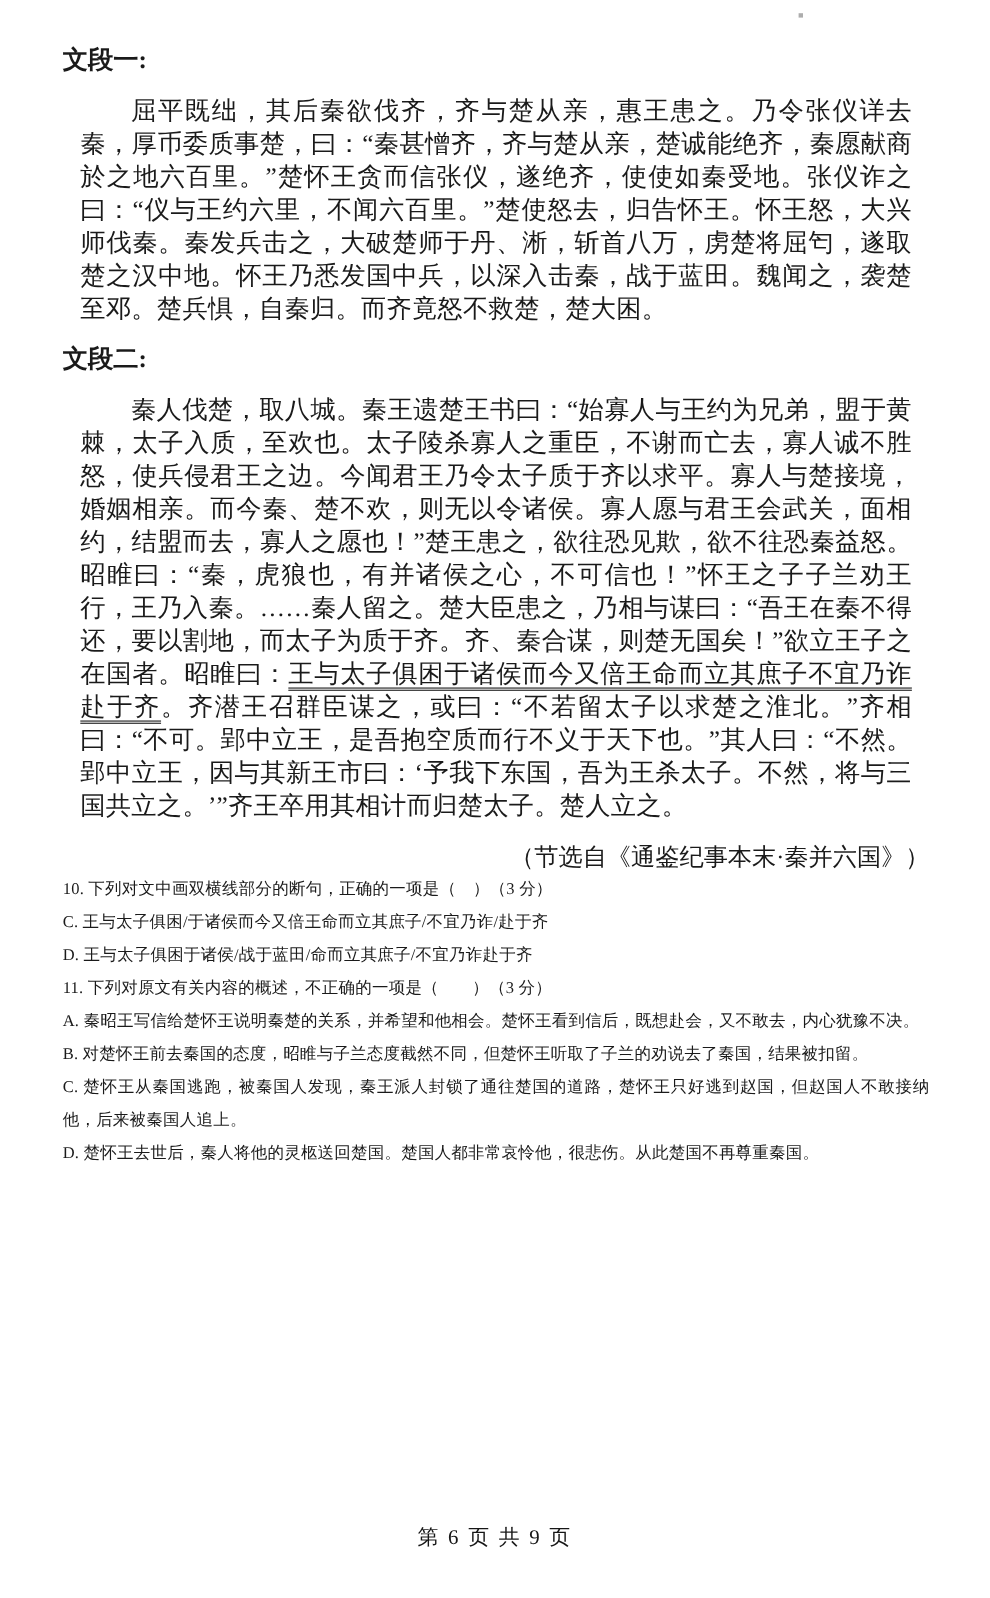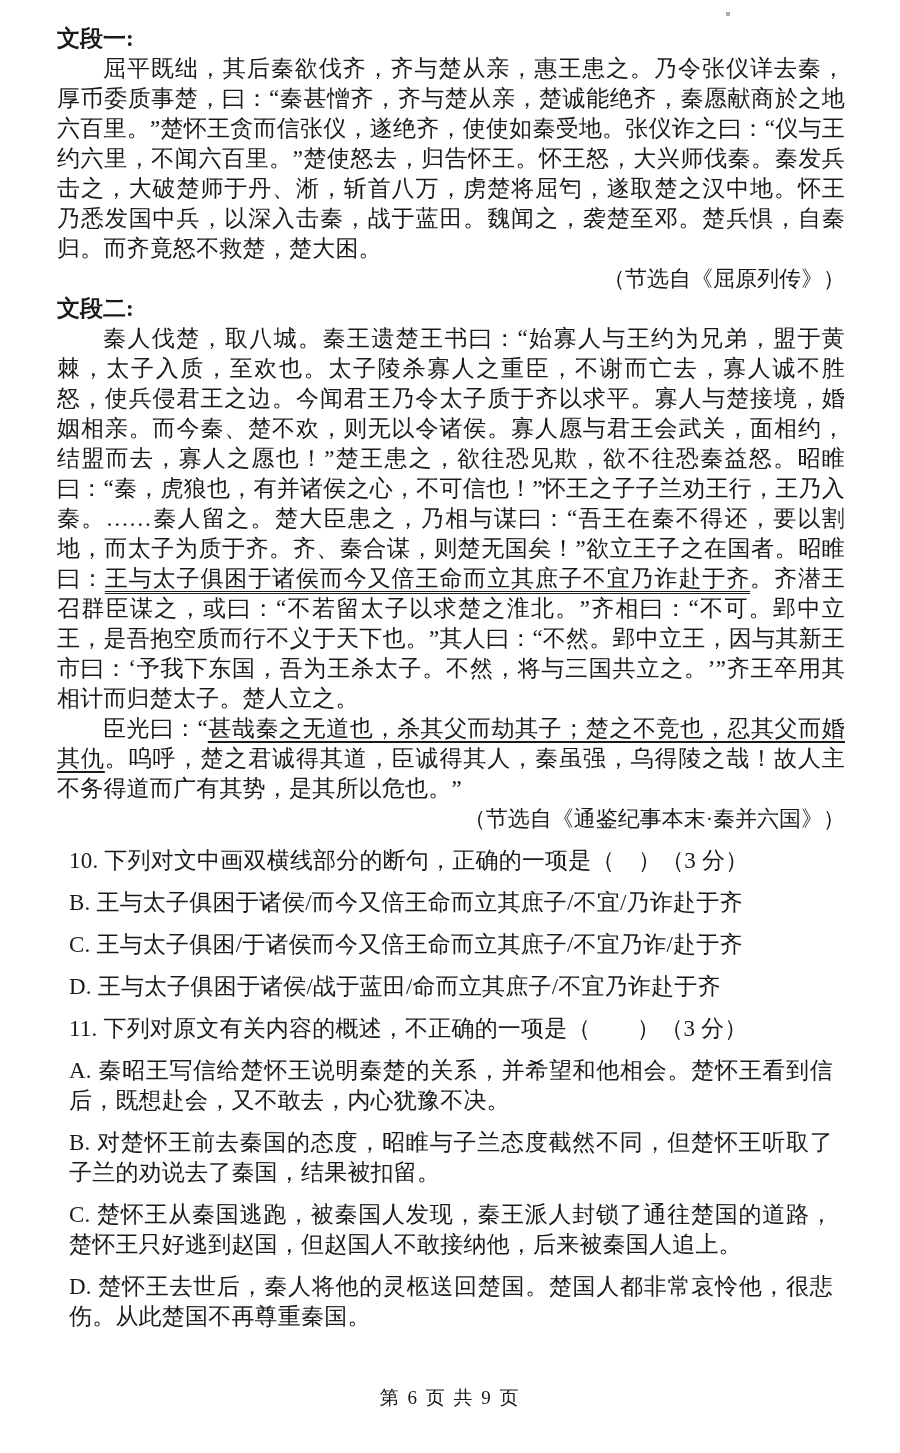--- a/index.html
+++ b/index.html
@@ -9,46 +9,46 @@
   }
   body {
     width: 900px;
     height: 1453px;
     position: relative;
     overflow: hidden;
     color: #1a1a1a;
     font-family: "Liberation Serif", "DejaVu Serif", serif;
   }
   .content {
-    padding: 24px 55px 0 57px;
+    padding: 40px 55px 0 57px;
   }
   .plabel {
     font-weight: bold;
     font-size: 23px;
     line-height: 30px;
     margin: 0;
   }
   .para {
-    margin: 0;
+    margin: 16px;
     font-size: 23px;
     line-height: 30px;
     text-align: justify;
     text-indent: 2em;
     letter-spacing: 0.2px;
   }
   .source {
     margin: 0;
     font-size: 22px;
     line-height: 30px;
     text-align: right;
     text-indent: 0;
   }
   .q {
-    margin: 12px;
-    font-size: 23px;
+    margin: 0;
+    font-size: 15px;
     line-height: 30px;
     text-align: justify;
     text-indent: 0;
     letter-spacing: 0.2px;
   }
   .u-double {
     text-decoration-line: underline;
     text-decoration-style: double;
     text-decoration-thickness: 1px;
     text-underline-offset: 5px;
@@ -83,33 +83,30 @@
 <body>
 
 <div class="scan-dot"></div>
 
 <div class="content">
 
   <p class="plabel">文段一:</p>
 
   <p class="para"><span>屈平既绌，其后秦欲伐齐，齐与楚从亲，惠王患之。乃令张仪详去秦，厚币委质事楚，曰：“秦甚憎齐，齐与楚从亲，楚诚能绝齐，秦愿献商於之地六百里。”楚怀王贪而信张仪，遂绝齐，使使如秦受地。张仪诈之曰：“仪与王约六里，不闻六百里。”楚使怒去，归告怀王。怀王怒，大兴师伐秦。秦发兵击之，大破楚师于丹、淅，斩首八万，虏楚将屈匄，遂取楚之汉中地。怀王乃悉发国中兵，以深入击秦，战于蓝田。魏闻之，袭楚至邓。楚兵惧，自秦归。而齐竟怒不救楚，楚大困。</span></p>
 
-  <p class="source">（节选自《屈原列传》）</p>
 
   <p class="plabel">文段二:</p>
 
   <p class="para"><span>秦人伐楚，取八城。秦王遗楚王书曰：“始寡人与王约为兄弟，盟于黄棘，太子入质，至欢也。太子陵杀寡人之重臣，不谢而亡去，寡人诚不胜怒，使兵侵君王之边。今闻君王乃令太子质于齐以求平。寡人与楚接境，婚姻相亲。而今秦、楚不欢，则无以令诸侯。寡人愿与君王会武关，面相约，结盟而去，寡人之愿也！”楚王患之，欲往恐见欺，欲不往恐秦益怒。昭睢曰：“秦，虎狼也，有并诸侯之心，不可信也！”怀王之子子兰劝王行，王乃入秦。……秦人留之。楚大臣患之，乃相与谋曰：“吾王在秦不得还，要以割地，而太子为质于齐。齐、秦合谋，则楚无国矣！”欲立王子之在国者。昭睢曰：</span><span class="u-double">王与太子俱困于诸侯而今又倍王命而立其庶子不宜乃诈赴于齐</span><span>。齐潜王召群臣谋之，或曰：“不若留太子以求楚之淮北。”齐相曰：“不可。郢中立王，是吾抱空质而行不义于天下也。”其人曰：“不然。郢中立王，因与其新王市曰：‘予我下东国，吾为王杀太子。不然，将与三国共立之。’”齐王卒用其相计而归楚太子。楚人立之。</span></p>
 
 
-  <p class="para"><span>臣光曰：“</span><span class="u-single">甚哉秦之无道也，杀其父而劫其子；楚之不竞也，忍其父而婚其仇</span><span>。呜呼，楚之君诚得其道，臣诚得其人，秦虽强，乌得陵之哉！故人主不务得道而广有其势，是其所以危也。”</span></p>
 
   <p class="source">（节选自《通鉴纪事本末·秦并六国》）</p>
 
   <p class="q">10. 下列对文中画双横线部分的断句，正确的一项是（　）（3 分）</p>
-  <p class="q">B. 王与太子俱困于诸侯/而今又倍王命而立其庶子/不宜/乃诈赴于齐</p>
   <p class="q">C. 王与太子俱困/于诸侯而今又倍王命而立其庶子/不宜乃诈/赴于齐</p>
   <p class="q">D. 王与太子俱困于诸侯/战于蓝田/命而立其庶子/不宜乃诈赴于齐</p>
 
   <p class="q">11. 下列对原文有关内容的概述，不正确的一项是（　　）（3 分）</p>
   <p class="q">A. 秦昭王写信给楚怀王说明秦楚的关系，并希望和他相会。楚怀王看到信后，既想赴会，又不敢去，内心犹豫不决。</p>
   <p class="q">B. 对楚怀王前去秦国的态度，昭睢与子兰态度截然不同，但楚怀王听取了子兰的劝说去了秦国，结果被扣留。</p>
   <p class="q">C. 楚怀王从秦国逃跑，被秦国人发现，秦王派人封锁了通往楚国的道路，楚怀王只好逃到赵国，但赵国人不敢接纳他，后来被秦国人追上。</p>
   <p class="q">D. 楚怀王去世后，秦人将他的灵柩送回楚国。楚国人都非常哀怜他，很悲伤。从此楚国不再尊重秦国。</p>
 
 

